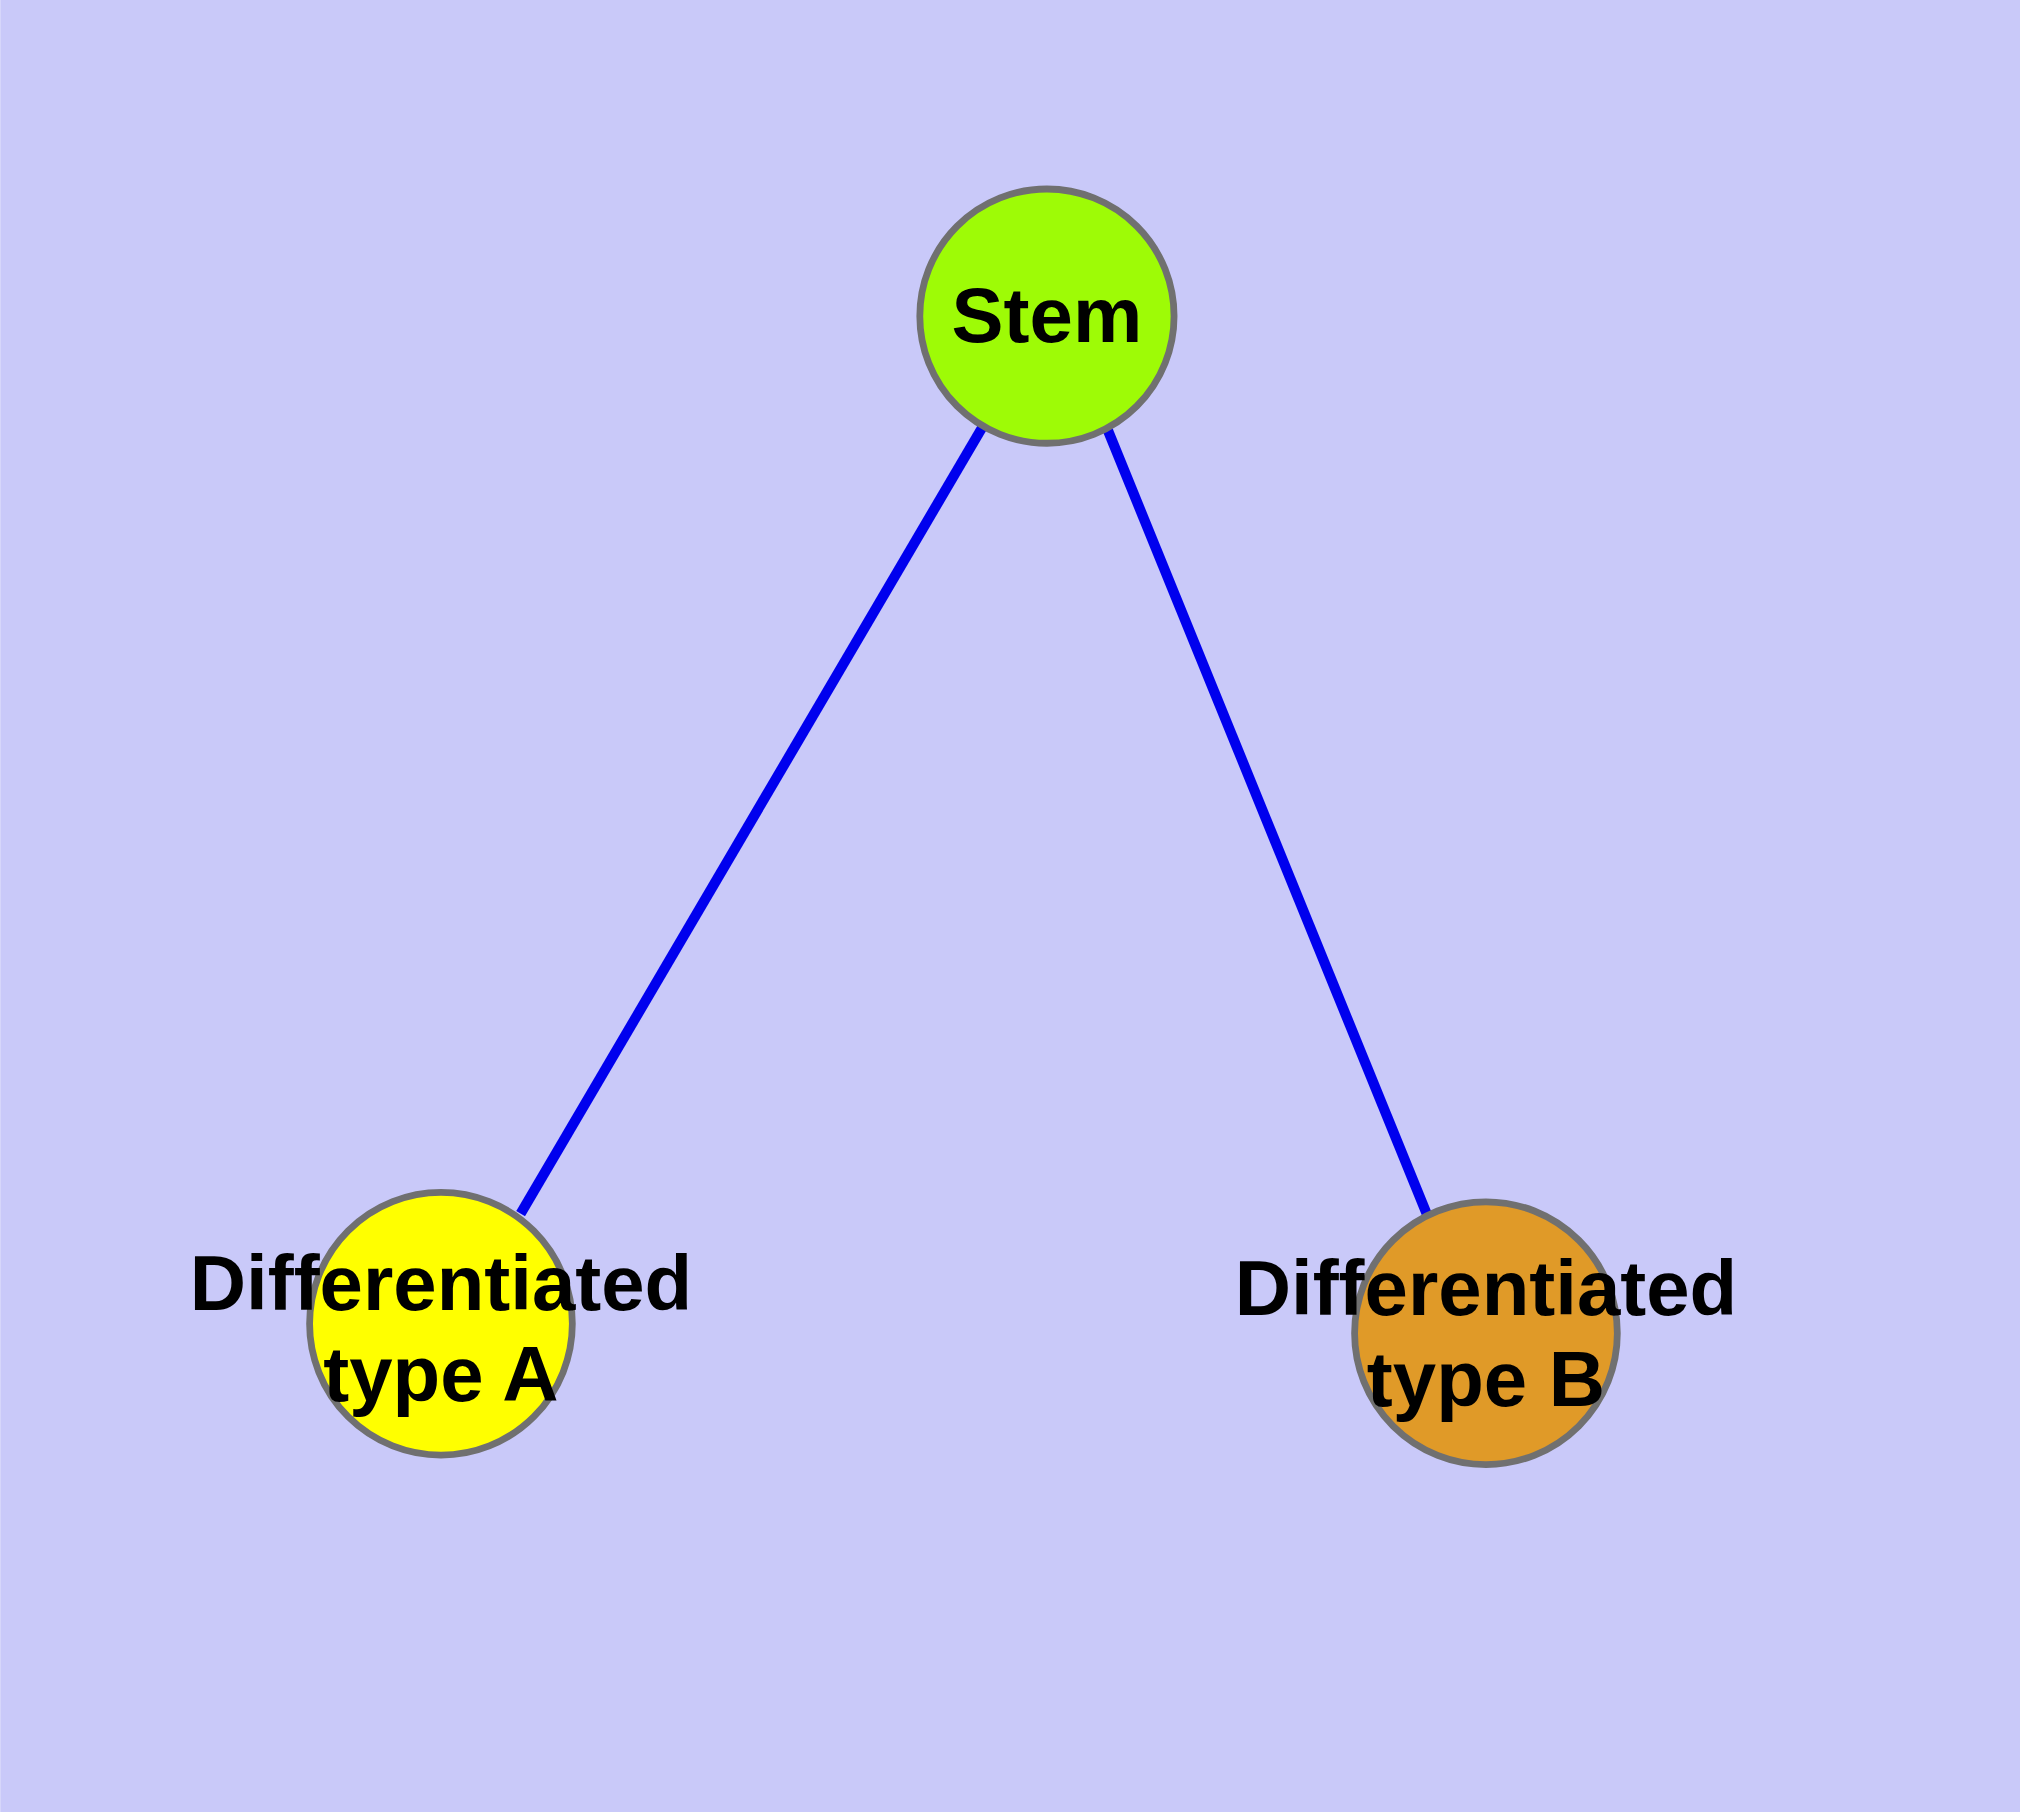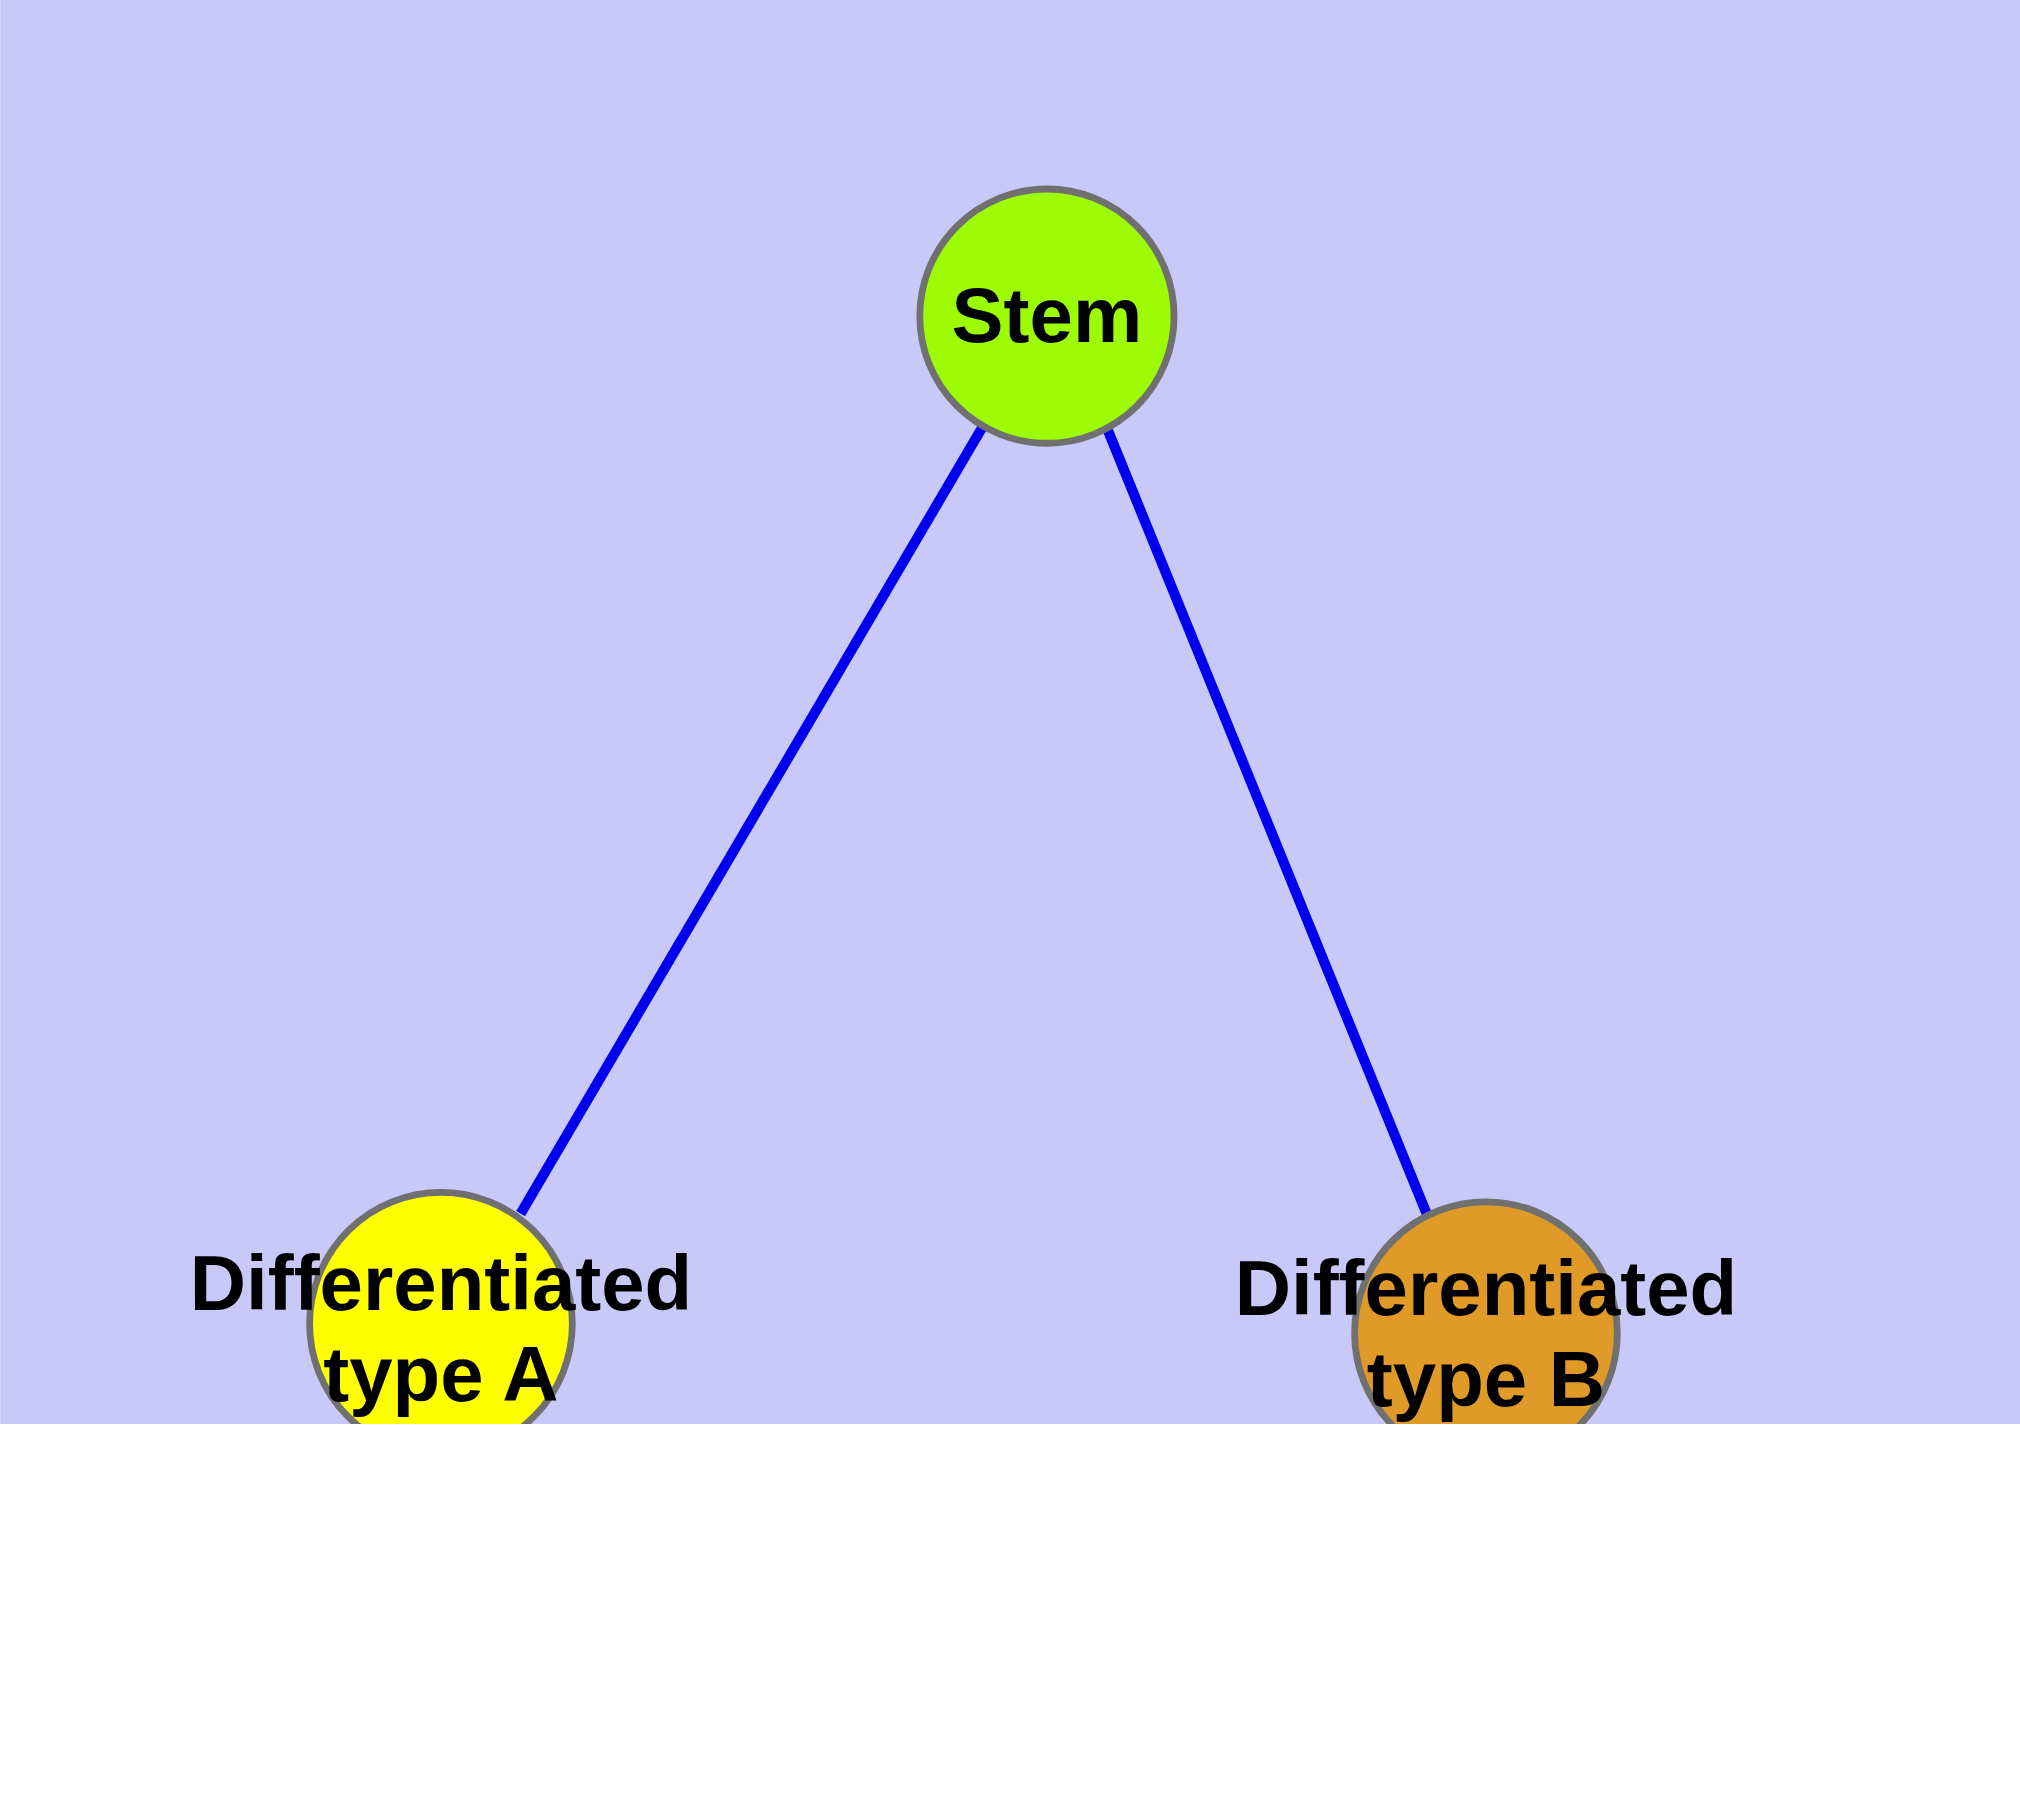--- a/index.html
+++ b/index.html
@@ -3,21 +3,21 @@
 <meta charset="utf-8">
 <style>
   html, body {
     margin: 0;
     padding: 0;
     background: #ffffff;
   }
   #canvas {
     position: relative;
     width: 2021px;
-    height: 1424px;
+    height: 1812px;
     overflow: hidden;
     font-family: "Liberation Sans", sans-serif;
   }
   #graph-svg {
     position: absolute;
     top: 0;
     left: 0;
     width: 2021px;
     height: 1812px;
     display: block;

